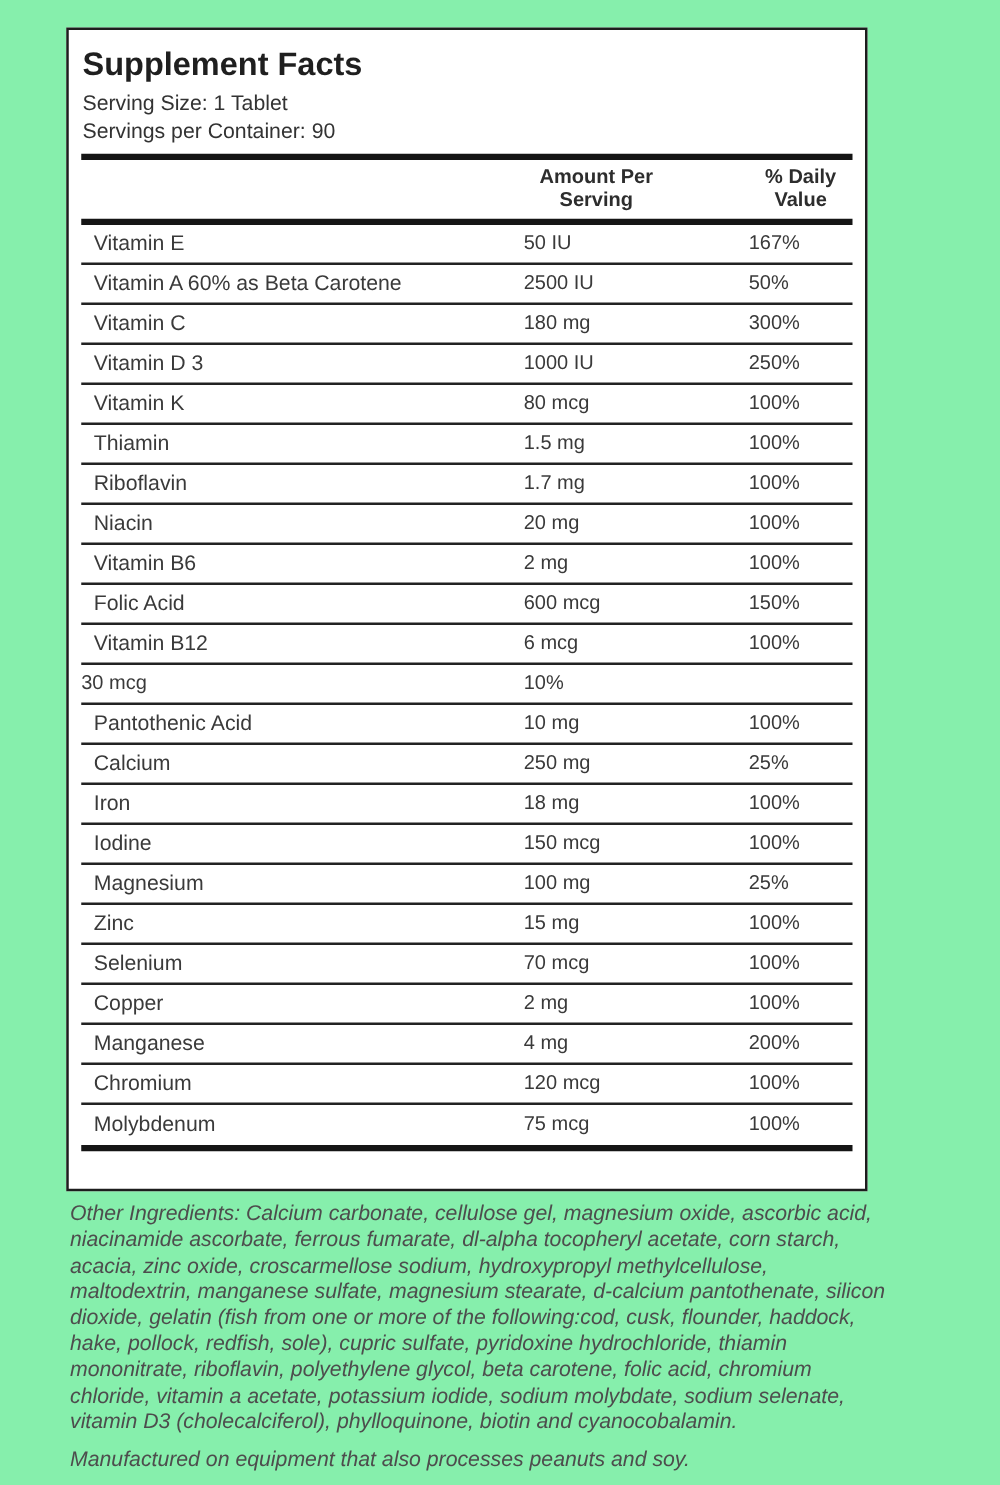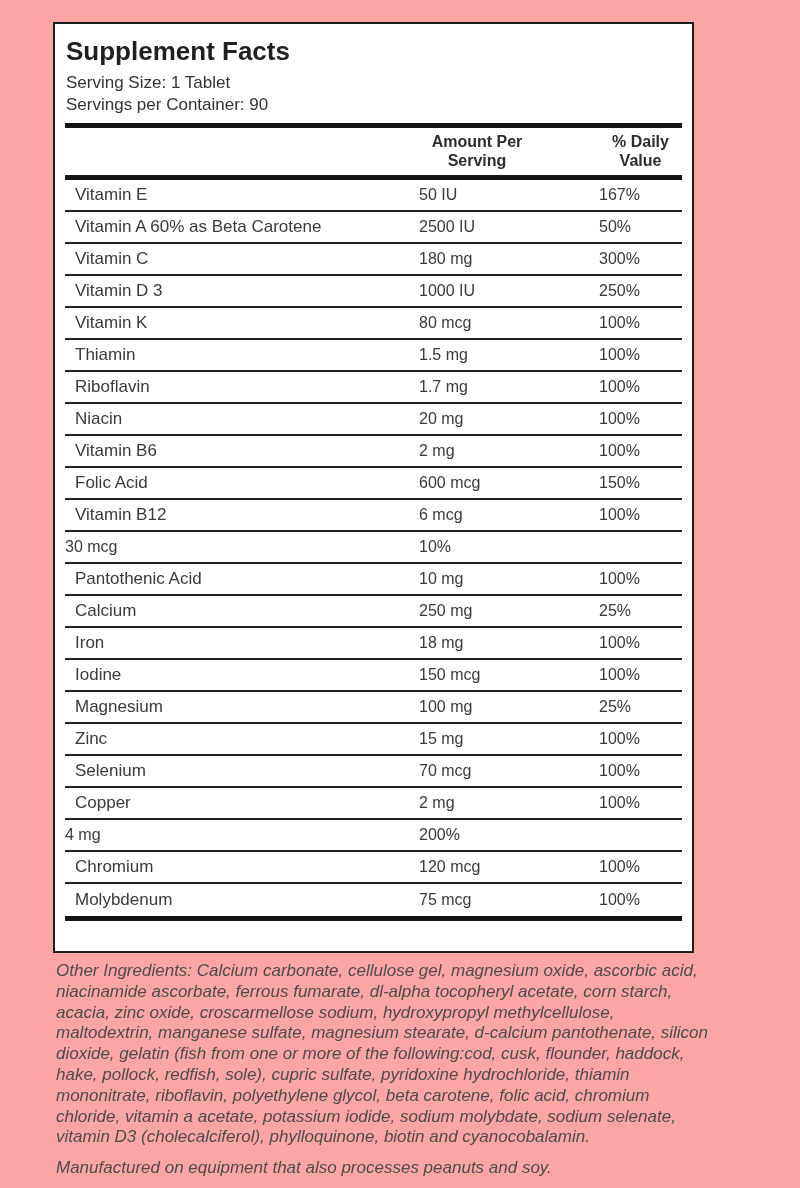--- a/index.html
+++ b/index.html
@@ -5,21 +5,21 @@
   html, body {
     margin: 0;
     padding: 0;
     background: #ffffff;
     font-family: "Liberation Sans", sans-serif;
   }
   .page {
     position: relative;
     width: 800px;
     height: 1188px;
-    background: #fca5a5;
+    background: #86efac;
     overflow: hidden;
   }
   .facts-box {
     position: absolute;
     left: 53px;
     top: 22px;
     width: 641px;
     height: 931px;
     box-sizing: border-box;
     border: 2px solid #1d1d1d;
@@ -233,20 +233,21 @@
     <span class="cell-dv">100%</span>
   </div>
 
   <div class="row">
     <span class="cell-name">Copper</span>
     <span class="cell-amt">2 mg</span>
     <span class="cell-dv">100%</span>
   </div>
 
   <div class="row">
+    <span class="cell-name">Manganese</span>
     <span class="cell-amt">4 mg</span>
     <span class="cell-dv">200%</span>
   </div>
 
   <div class="row">
     <span class="cell-name">Chromium</span>
     <span class="cell-amt">120 mcg</span>
     <span class="cell-dv">100%</span>
   </div>
 

